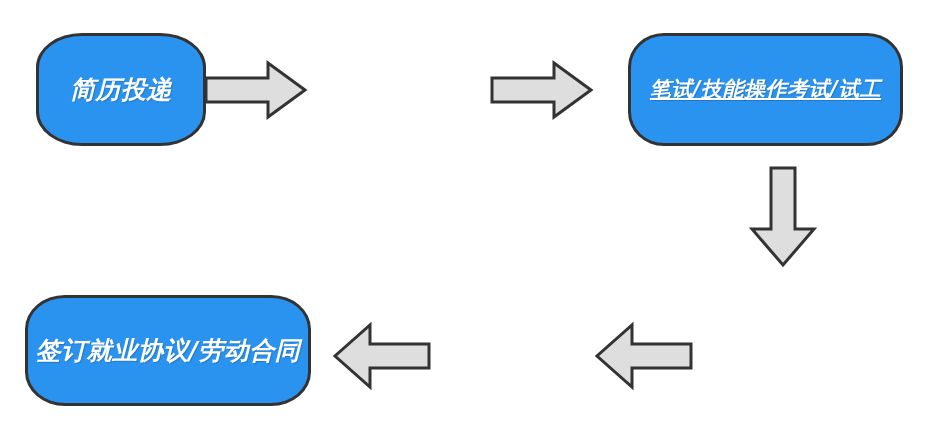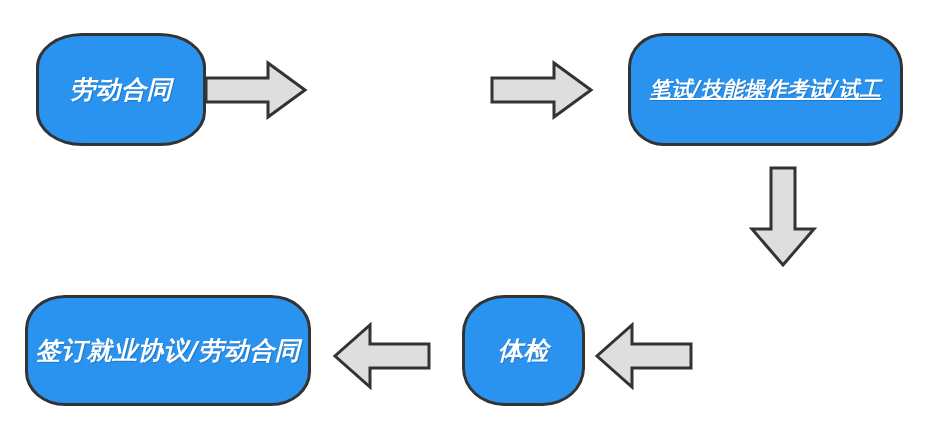--- a/index.html
+++ b/index.html
@@ -59,21 +59,21 @@
   #arrow-3 { left: 748px; top: 166px; }
   #arrow-4 { left: 594px; top: 322px; }
   #arrow-5 { left: 332px; top: 322px; }
 </style>
 </head>
 <body>
 
 <div id="canvas">
 
   <div class="node narrow" id="node-apply">
-    <span class="label">劳动合同</span>
+    <span class="label">简历投递</span>
   </div>
 
   <div class="arrow" id="arrow-1">
     <svg width="104" height="60" viewBox="0 0 104 60" xmlns="http://www.w3.org/2000/svg">
       <polygon points="2,18 64,18 64,3 101,30 64,57 64,42 2,42" fill="#dedede" stroke="#333333" stroke-width="3" stroke-linejoin="miter"></polygon>
     </svg>
   </div>
 
 
   <div class="arrow" id="arrow-2">
@@ -95,23 +95,20 @@
   <div class="node narrow" id="node-contract">
     <span class="label">签订就业协议/劳动合同</span>
   </div>
 
   <div class="arrow" id="arrow-5">
     <svg width="100" height="68" viewBox="0 0 100 68" xmlns="http://www.w3.org/2000/svg">
       <polygon points="97,22 38,22 38,3 3,34 38,65 38,46 97,46" fill="#dedede" stroke="#333333" stroke-width="3" stroke-linejoin="miter"></polygon>
     </svg>
   </div>
 
-  <div class="node narrow" id="node-medical">
-    <span class="label">体检</span>
-  </div>
 
   <div class="arrow" id="arrow-4">
     <svg width="100" height="68" viewBox="0 0 100 68" xmlns="http://www.w3.org/2000/svg">
       <polygon points="97,22 38,22 38,3 3,34 38,65 38,46 97,46" fill="#dedede" stroke="#333333" stroke-width="3" stroke-linejoin="miter"></polygon>
     </svg>
   </div>
 
 
 </div>
 

